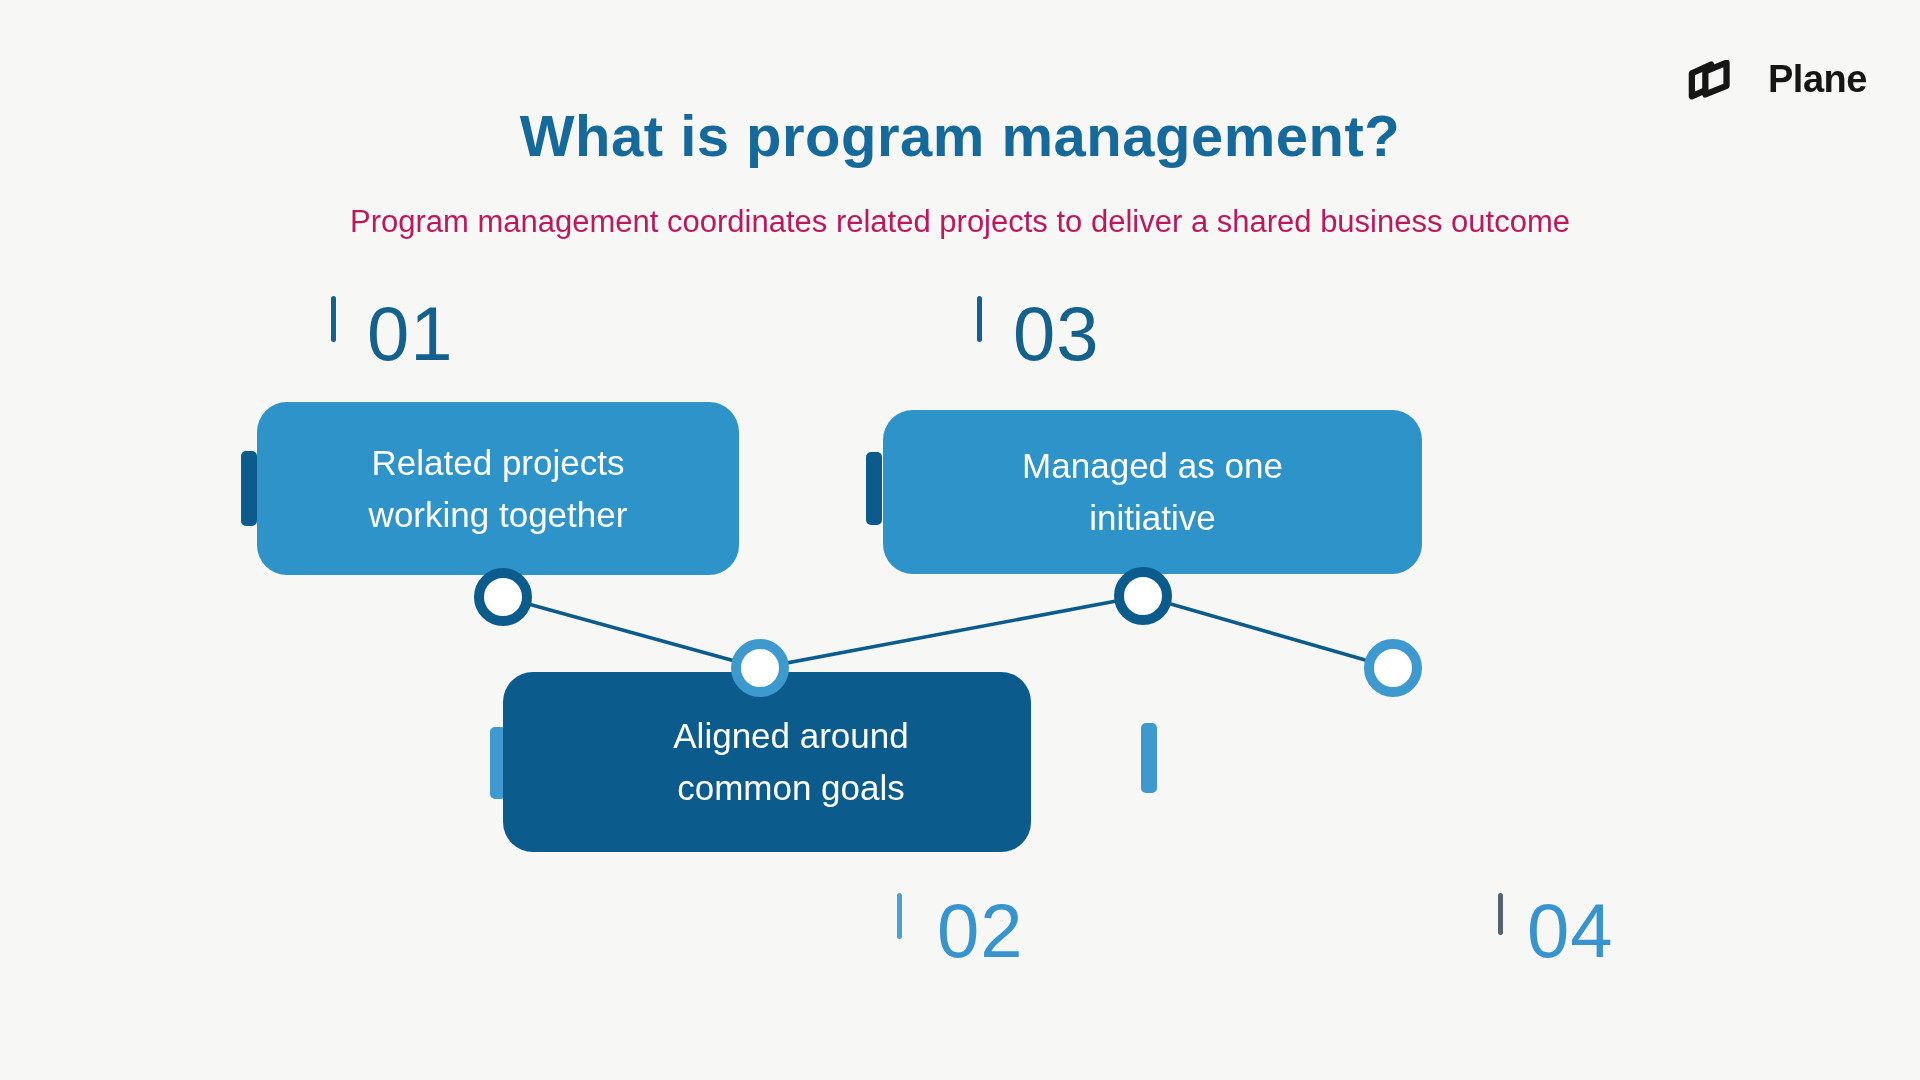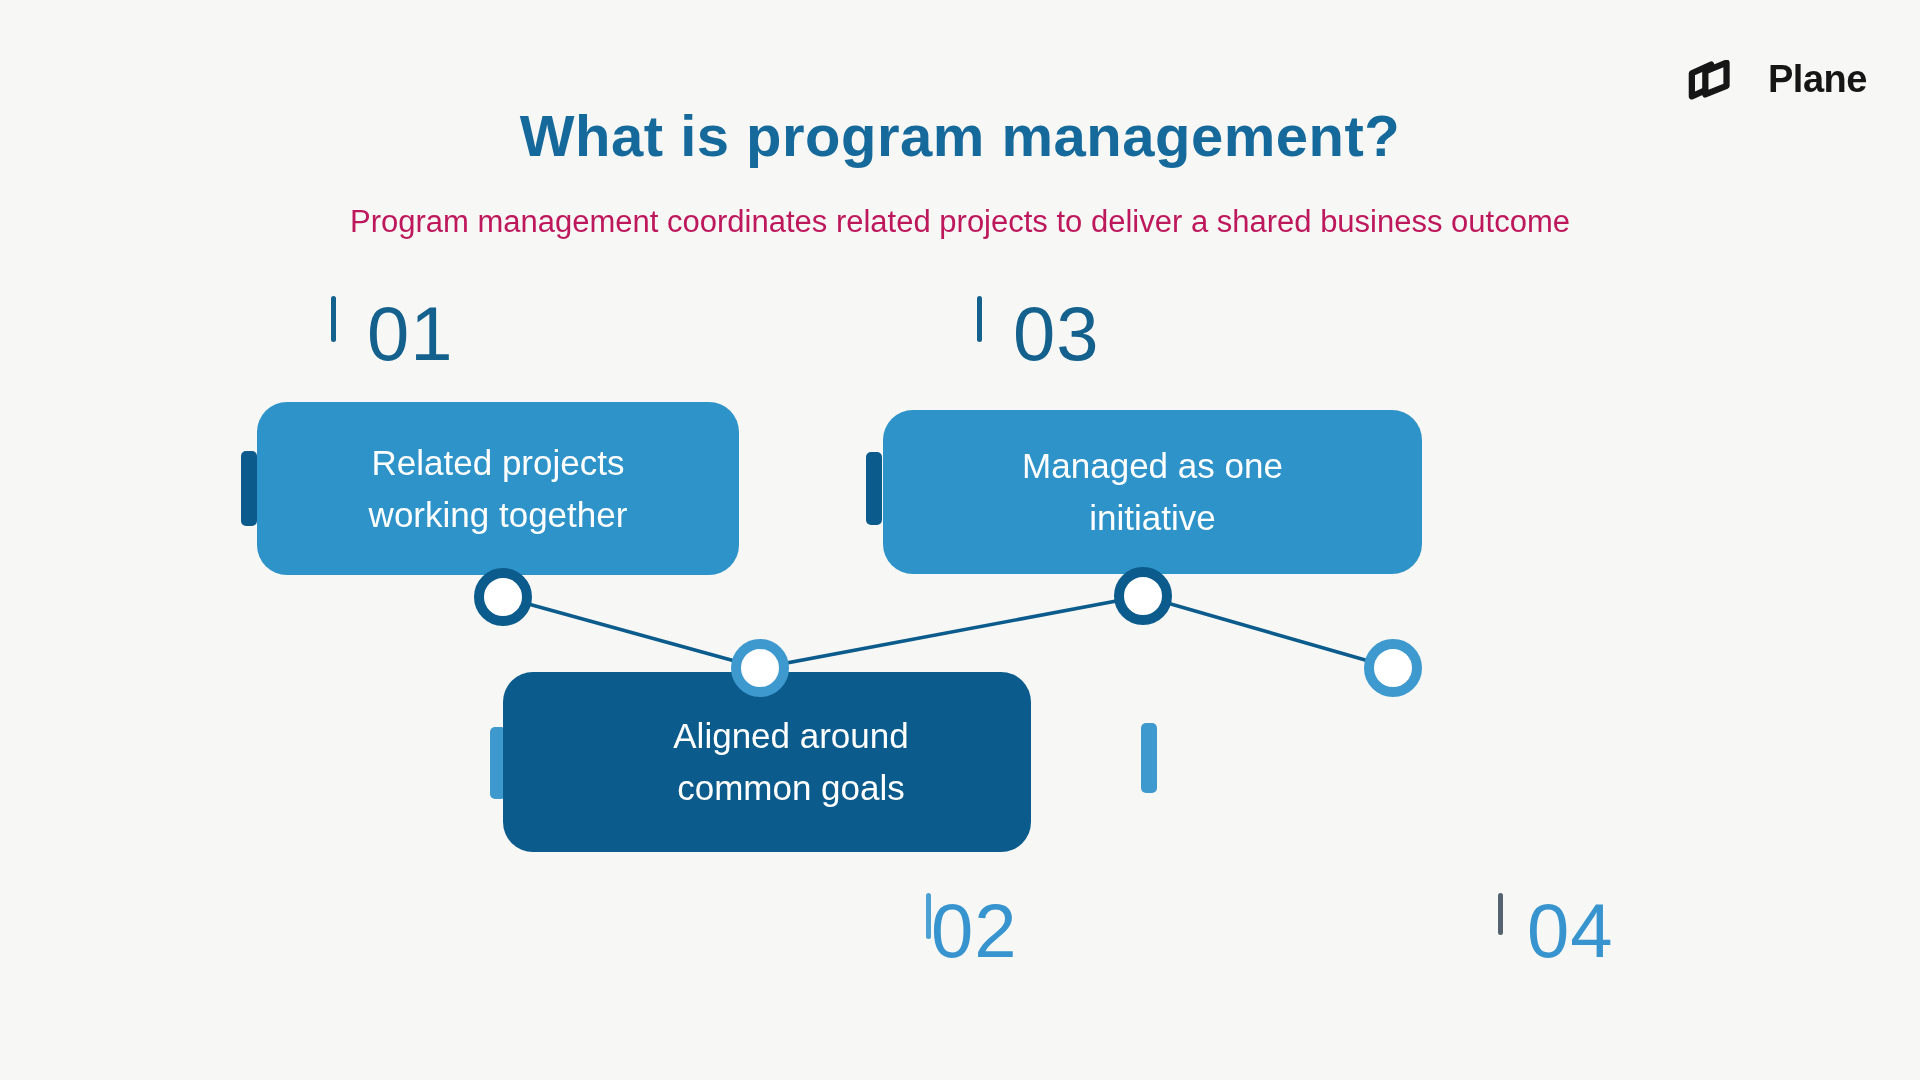--- a/index.html
+++ b/index.html
@@ -67,21 +67,21 @@
     letter-spacing: 1px;
   }
   .num-dark  { color: #15618E; }
   .num-light { color: #3794CE; }
   .bar-dark  { background: #15618E; }
   .bar-light { background: #4DA0D2; }
   .bar-slate { background: #55626F; }
 
   .g1 { left: 331px; top: 296px; gap: 31px; }
   .g1 .num-bar { height: 46px; }
-  .g2 { left: 926px; top: 893px; }
+  .g2 { left: 897px; top: 893px; gap: 35px; }
   .g2 .num-bar { height: 46px; }
   .g3 { left: 977px; top: 296px; gap: 31px; }
   .g3 .num-bar { height: 46px; }
   .g4 { left: 1498px; top: 893px; gap: 24px; }
   .g4 .num-bar { height: 42px; }
 
   
   .card {
     position: absolute;
     border-radius: 30px;

